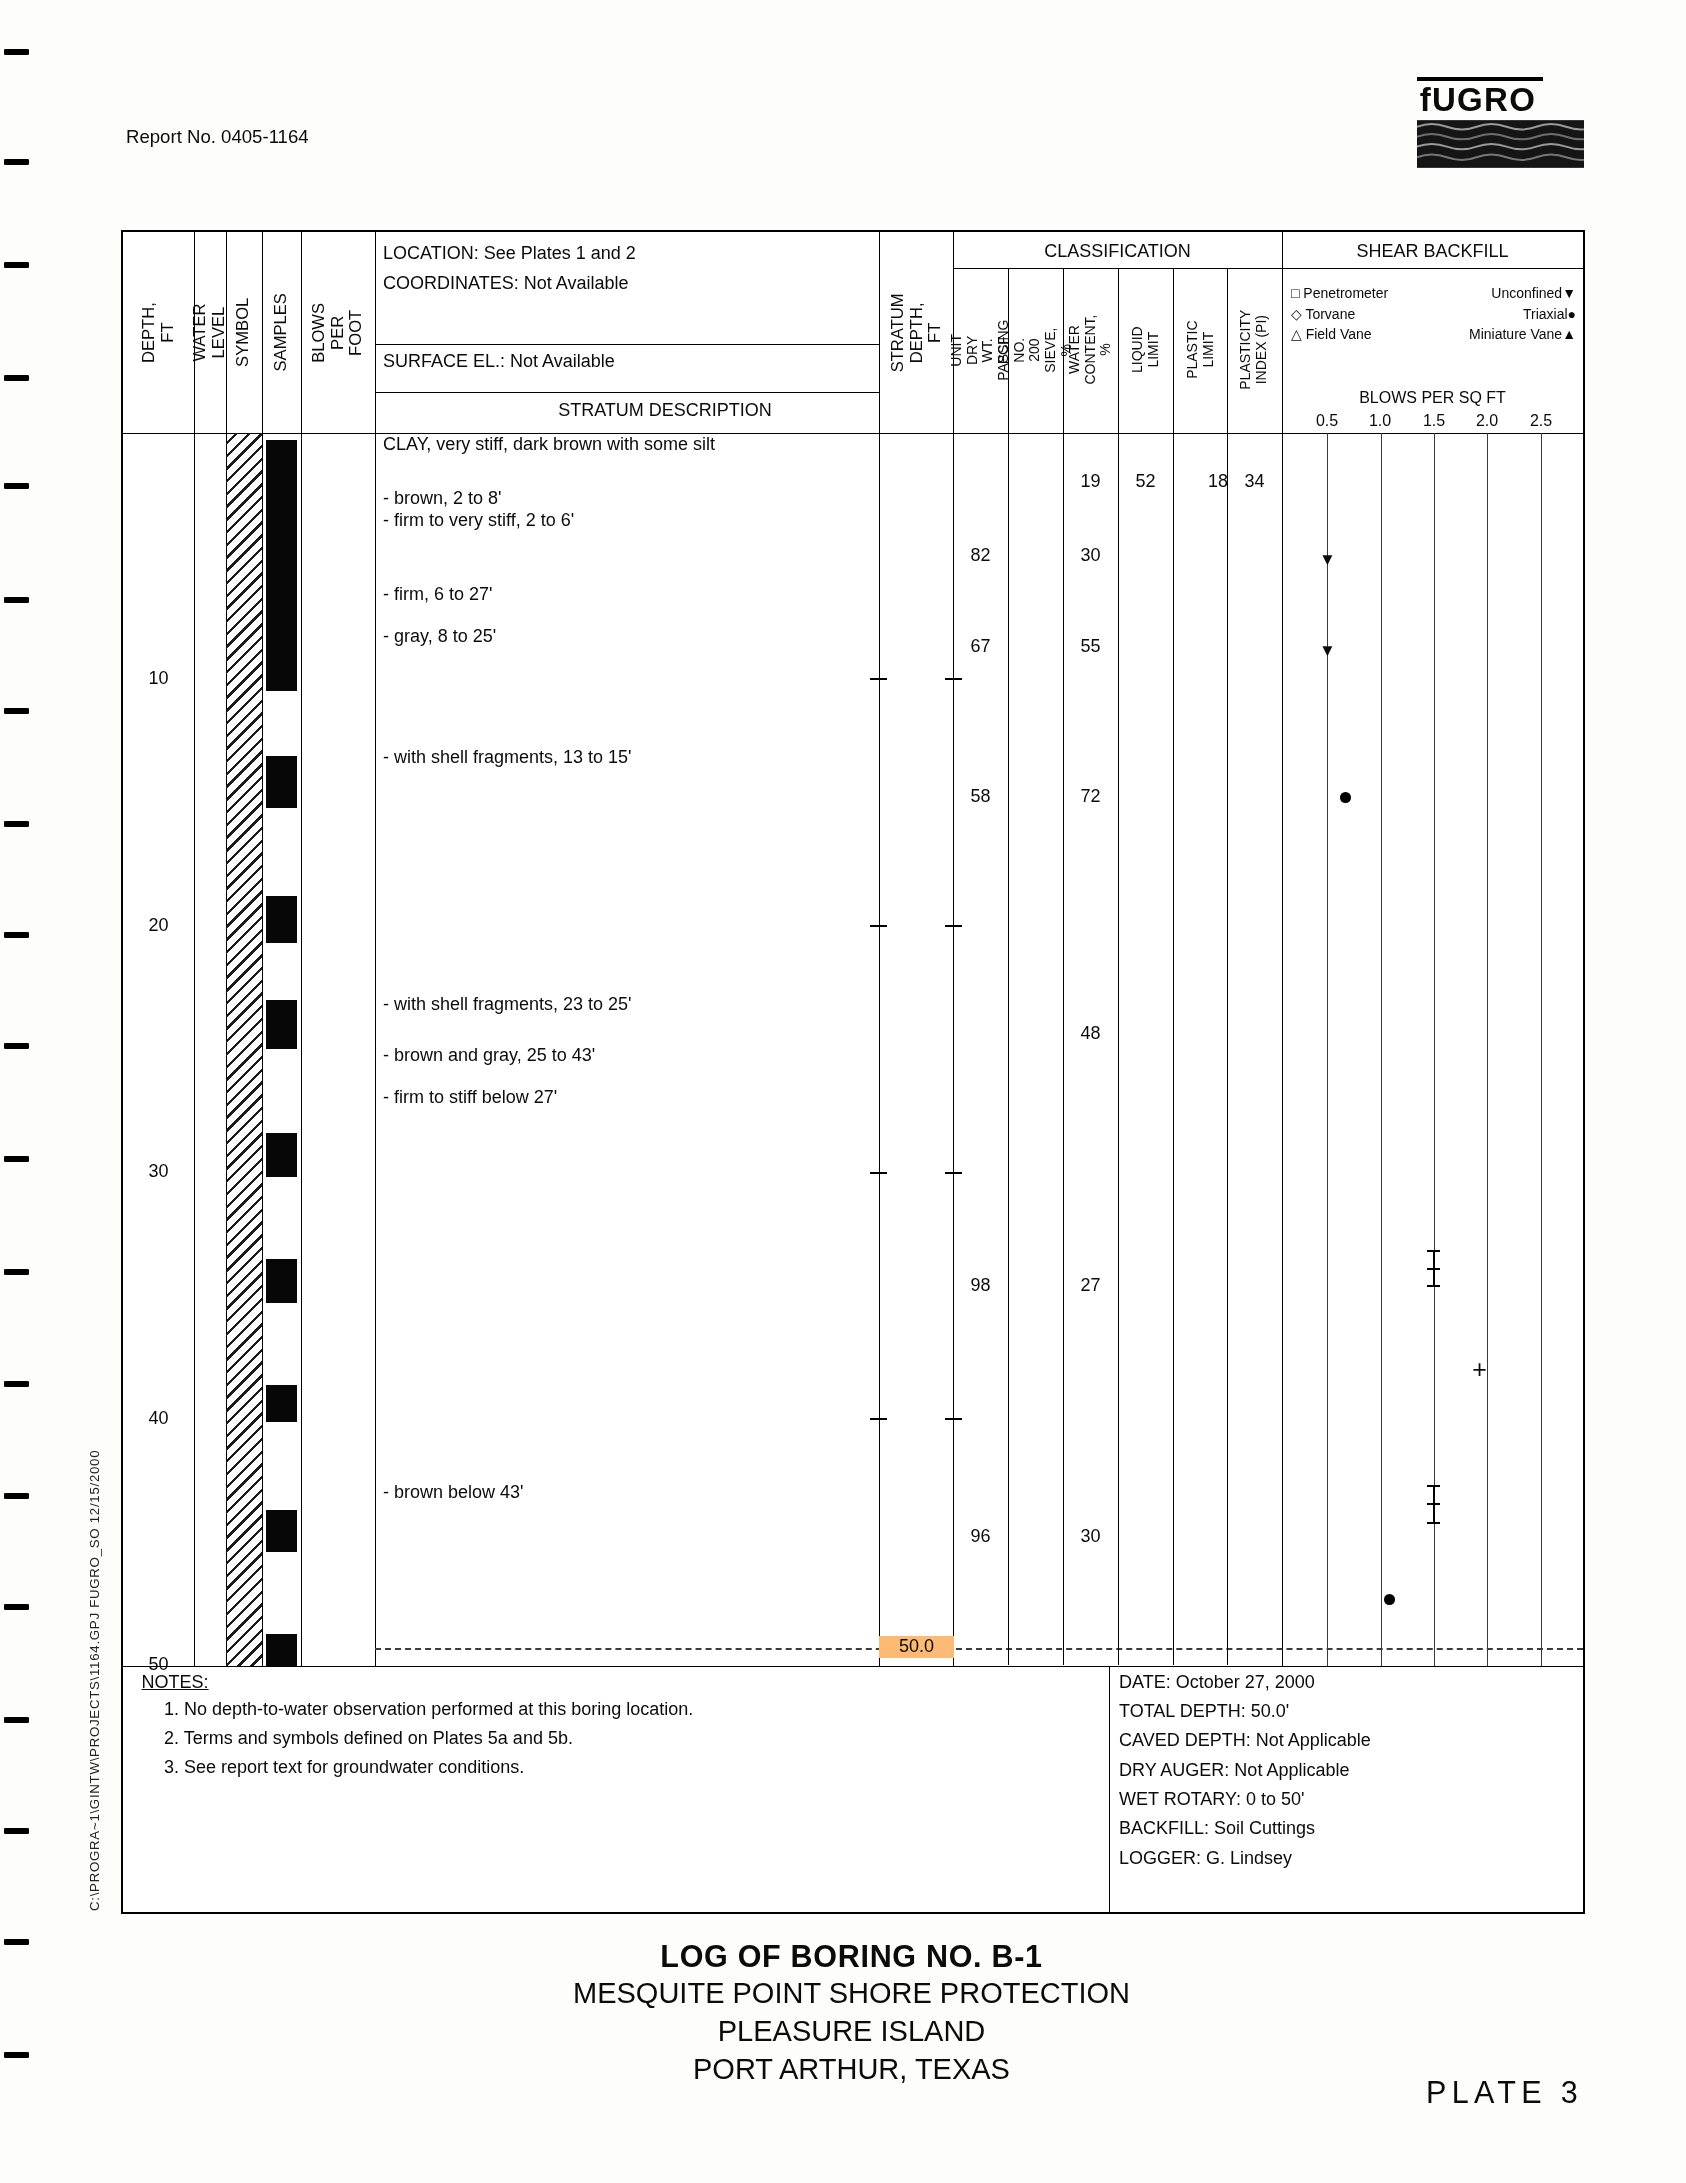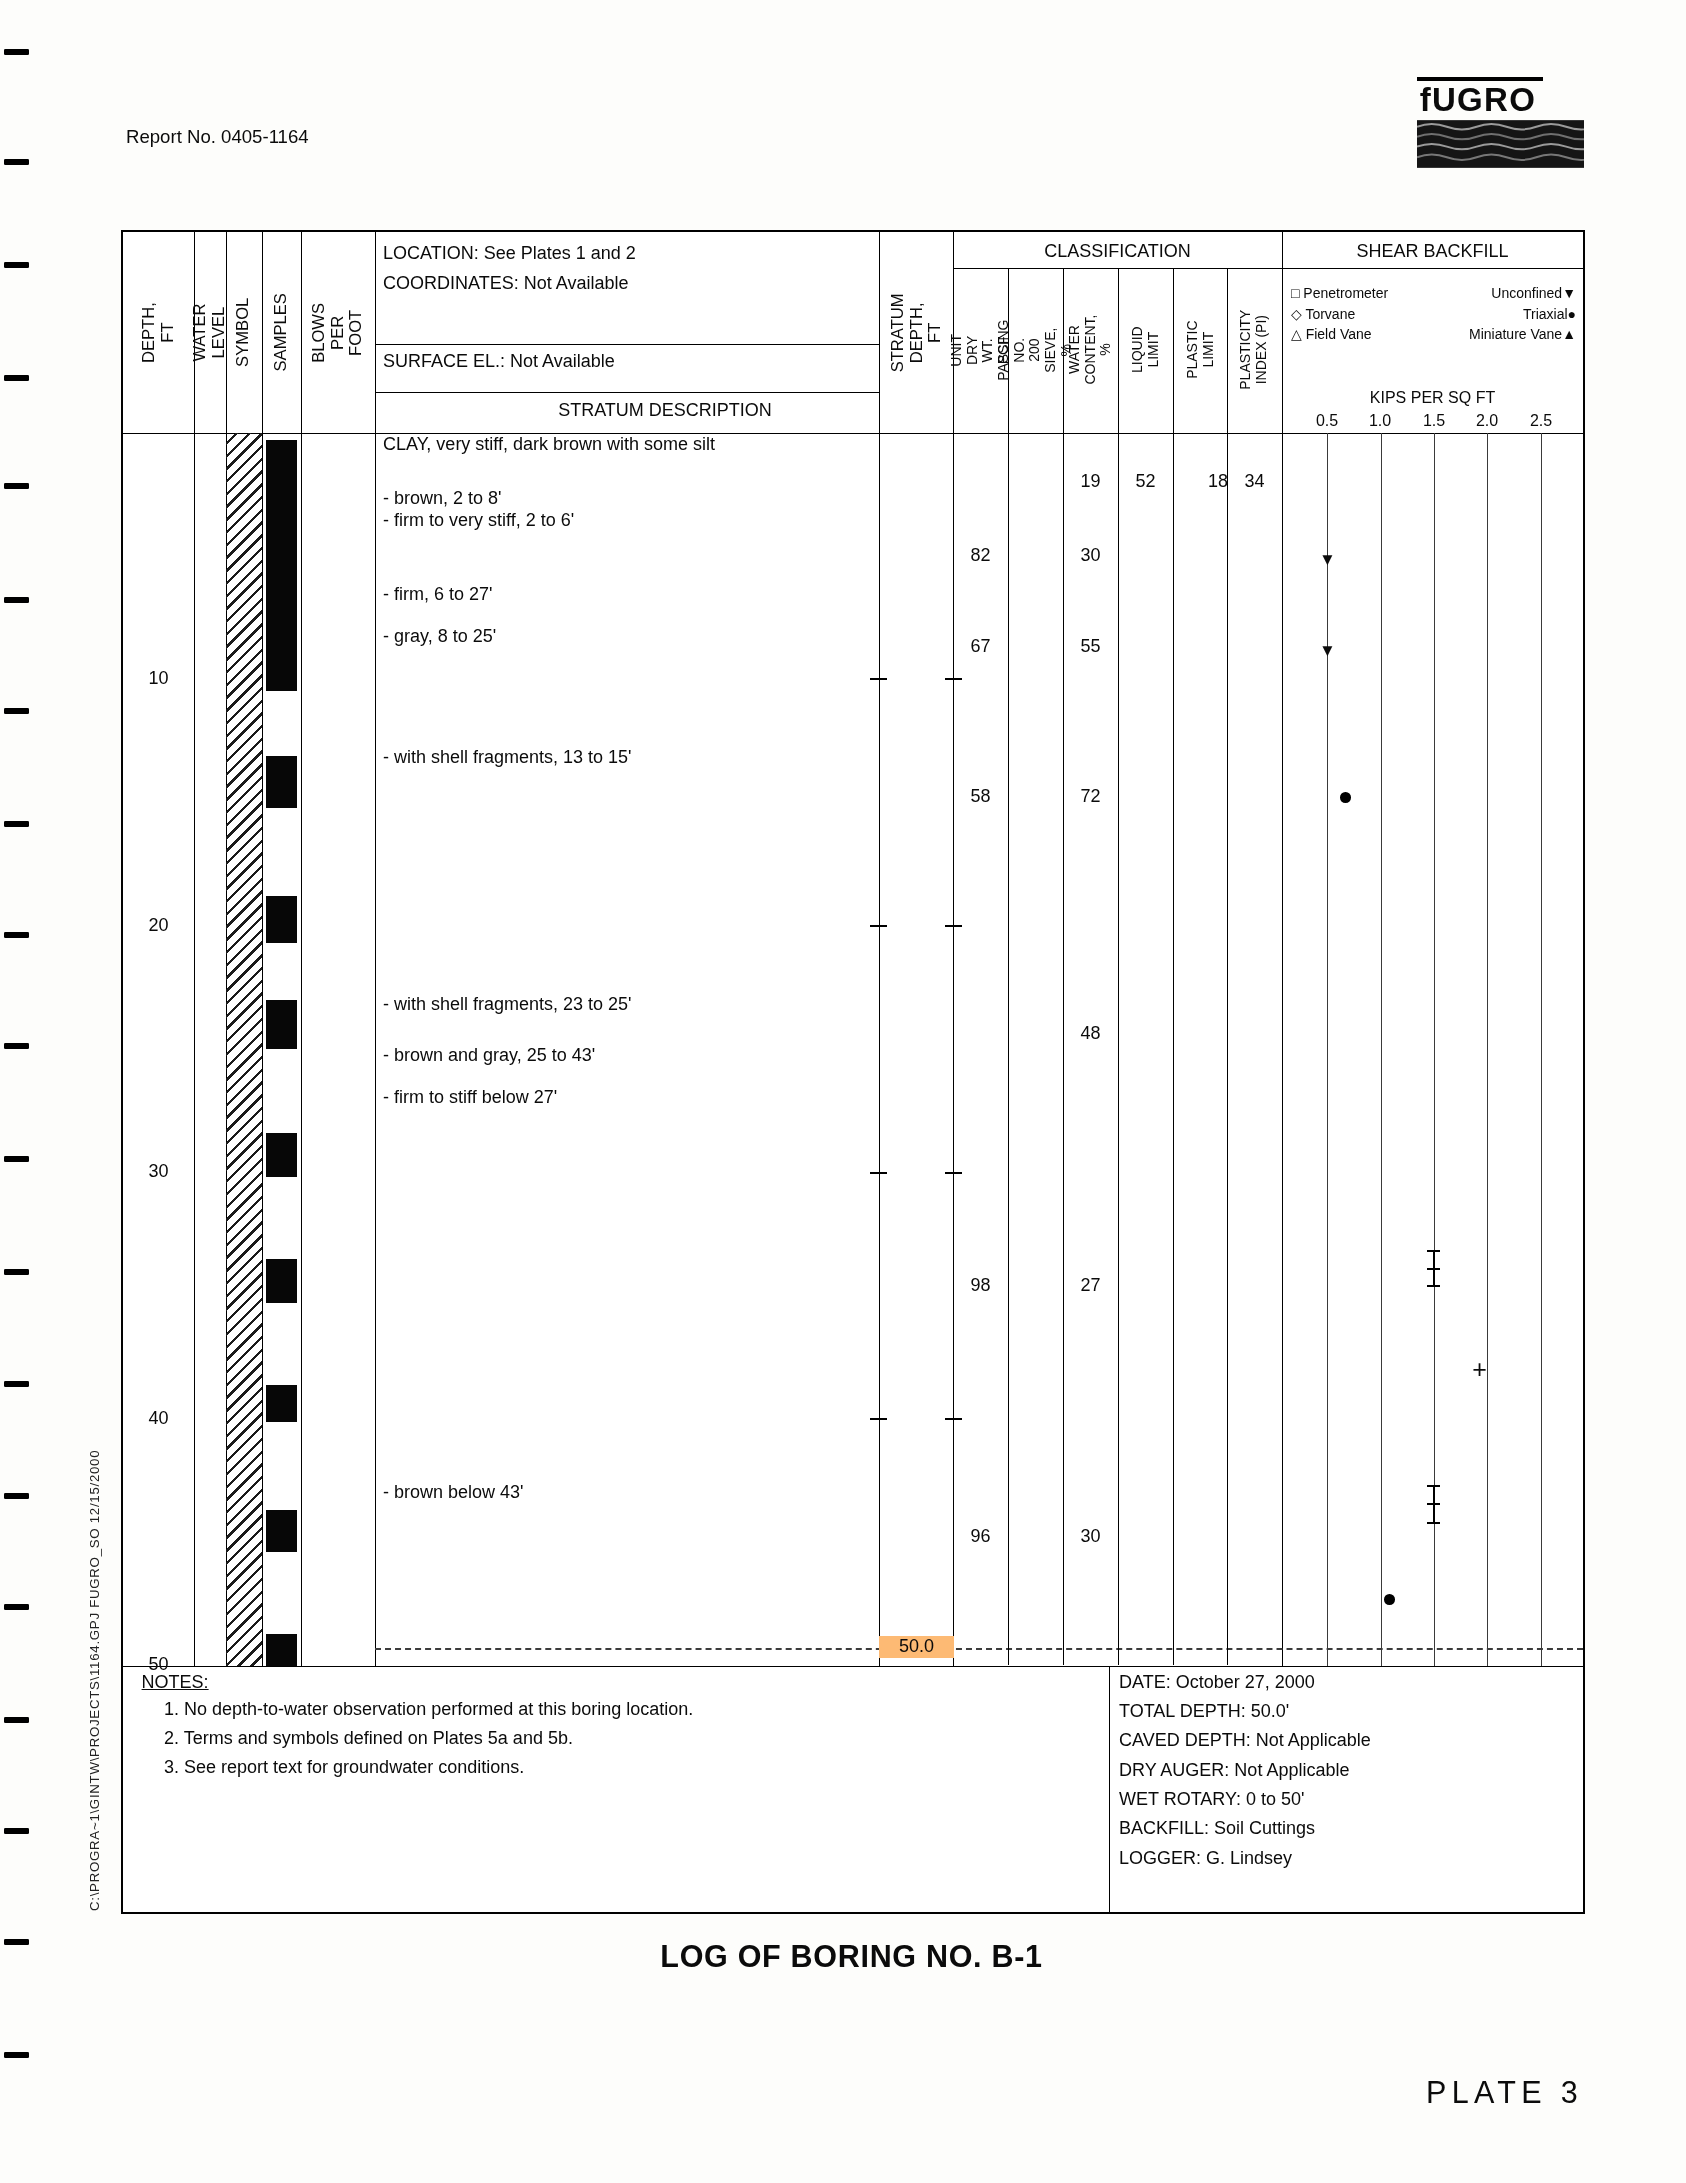--- a/index.html
+++ b/index.html
@@ -91,21 +91,21 @@
     <div class="txt" style="left:260px;top:11.3px;">LOCATION:   See Plates 1 and 2</div>
     <div class="txt" style="left:260px;top:41px;">COORDINATES:   Not Available</div>
     <div class="txt" style="left:260px;top:119px;">SURFACE EL.:   Not Available</div>
     <div class="txt center" style="left:252px;top:168px;width:504px;padding-left:38px;">STRATUM DESCRIPTION</div>
     <div class="txt center" style="left:830px;top:8.6px;width:329px;">CLASSIFICATION</div>
     <div class="txt center" style="left:1159px;top:8.6px;width:301px;">SHEAR BACKFILL</div>
     <div class="rotcell" style="left:756px;top:0;width:75px;height:201px;">
       <span class="rot" style="font-size:16.6px;">STRATUM
 DEPTH, FT</span>
     </div>
-    <div class="txt center" style="left:1159px;top:156px;width:301px;font-size:16px;">KIPS PER SQ FT</div>
+    <div class="txt center" style="left:1159px;top:156px;width:301px;font-size:16px;">BLOWS PER SQ FT</div>
 
     <div id="left-headers">
         <div class="rotcell" style="left: 0px; top: 0px; width: 71px; height: 201px;">
           <span class="rot" style="font-size: 16.6px;">DEPTH, FT</span>
         </div>
         <div class="rotcell" style="left: 71px; top: 0px; width: 32px; height: 201px;">
           <span class="rot" style="font-size: 16.6px;">WATER LEVEL</span>
         </div>
         <div class="rotcell" style="left: 103px; top: 0px; width: 36px; height: 201px;">
           <span class="rot" style="font-size: 16.6px;">SYMBOL</span>
@@ -280,17 +280,22 @@
       </div>
   <div class="vline" style="left: 885px; top: 36px; height: 1397px;"></div>
       <div class="vline" style="left: 940px; top: 36px; height: 1397px;"></div>
       <div class="vline" style="left: 995px; top: 36px; height: 1397px;"></div>
       <div class="vline" style="left: 1050px; top: 36px; height: 1397px;"></div>
       <div class="vline" style="left: 1104px; top: 36px; height: 1397px;"></div>
     </div>
 
   <div class="footer">
     <div class="footer-title">LOG OF BORING NO.  B-1</div>
+    <div id="footer-lines">
+        <div class="footer-line">MESQUITE POINT SHORE PROTECTION</div>
+        <div class="footer-line">PLEASURE ISLAND</div>
+        <div class="footer-line">PORT ARTHUR, TEXAS</div>
+      </div>
   </div>
 
   <div class="plate">PLATE  3</div>
 </div>
 
 
 </body></html>

